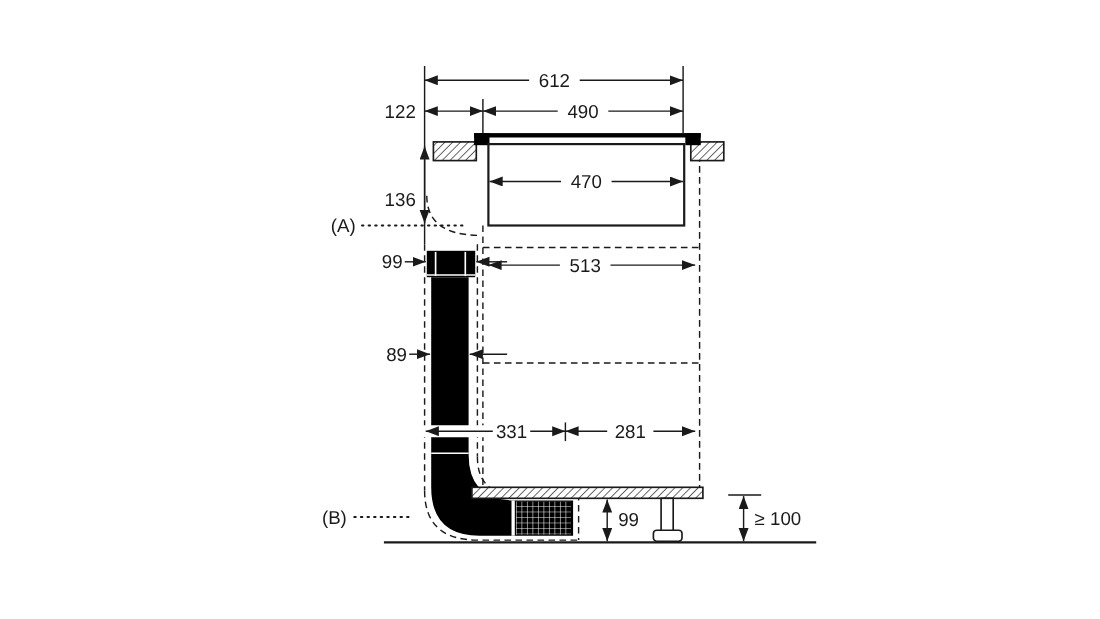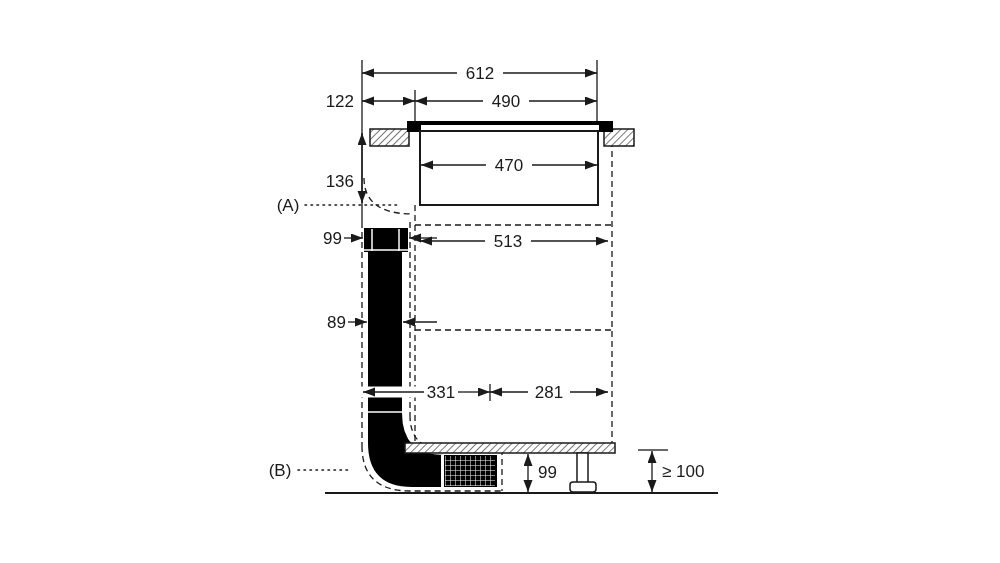--- a/index.html
+++ b/index.html
@@ -7,20 +7,21 @@
     padding: 0;
     background: #ffffff;
   }
   #canvas {
     position: relative;
     width: 825px;
     height: 563px;
     background: #ffffff;
     overflow: hidden;
     font-family: "Liberation Sans", sans-serif;
+    margin-left: 24px;
   }
   svg text {
     font-family: "Liberation Sans", sans-serif;
     font-size: 17px;
     fill: #1a1a1a;
   }
   .ln   { stroke: #1a1a1a; stroke-width: 1.3; fill: none; }
   .ln2  { stroke: #1a1a1a; stroke-width: 2;   fill: none; }
   .dash { stroke: #1a1a1a; stroke-width: 1.3; fill: none; stroke-dasharray: 6 4; }
   .dot  { stroke: #1a1a1a; stroke-width: 1.6; fill: none; stroke-dasharray: 1.5 4.5; stroke-linecap: round; }

